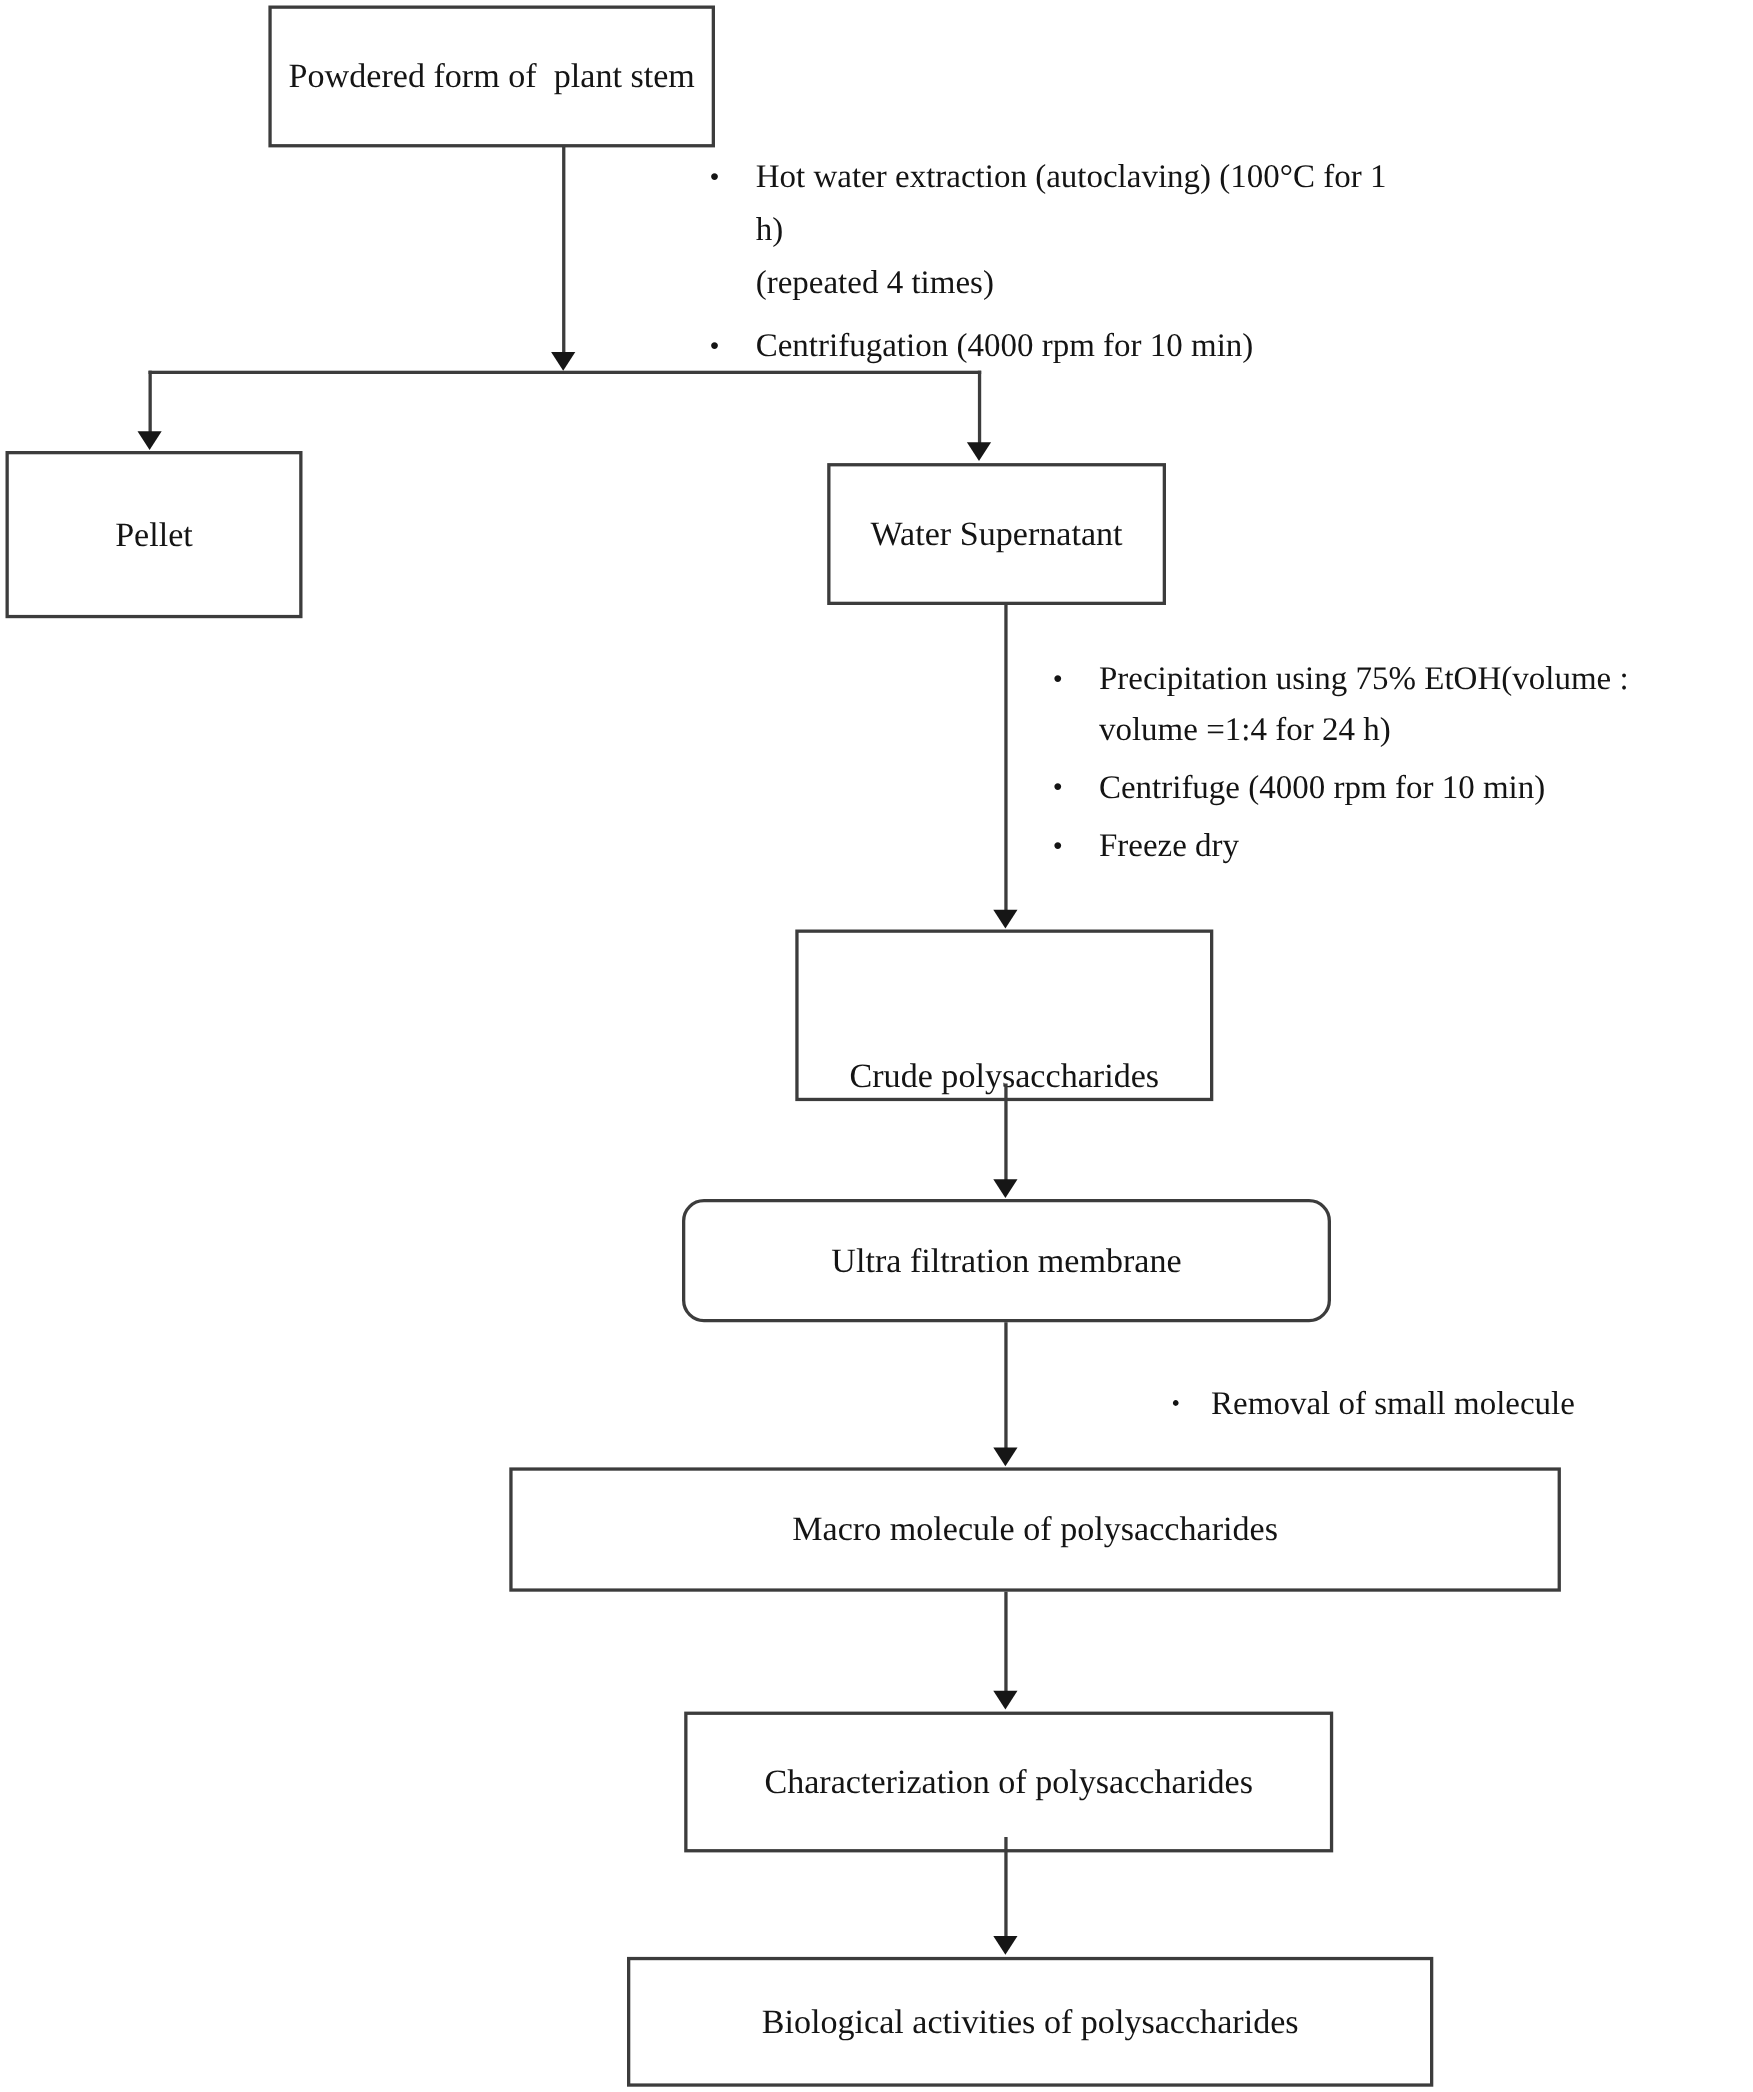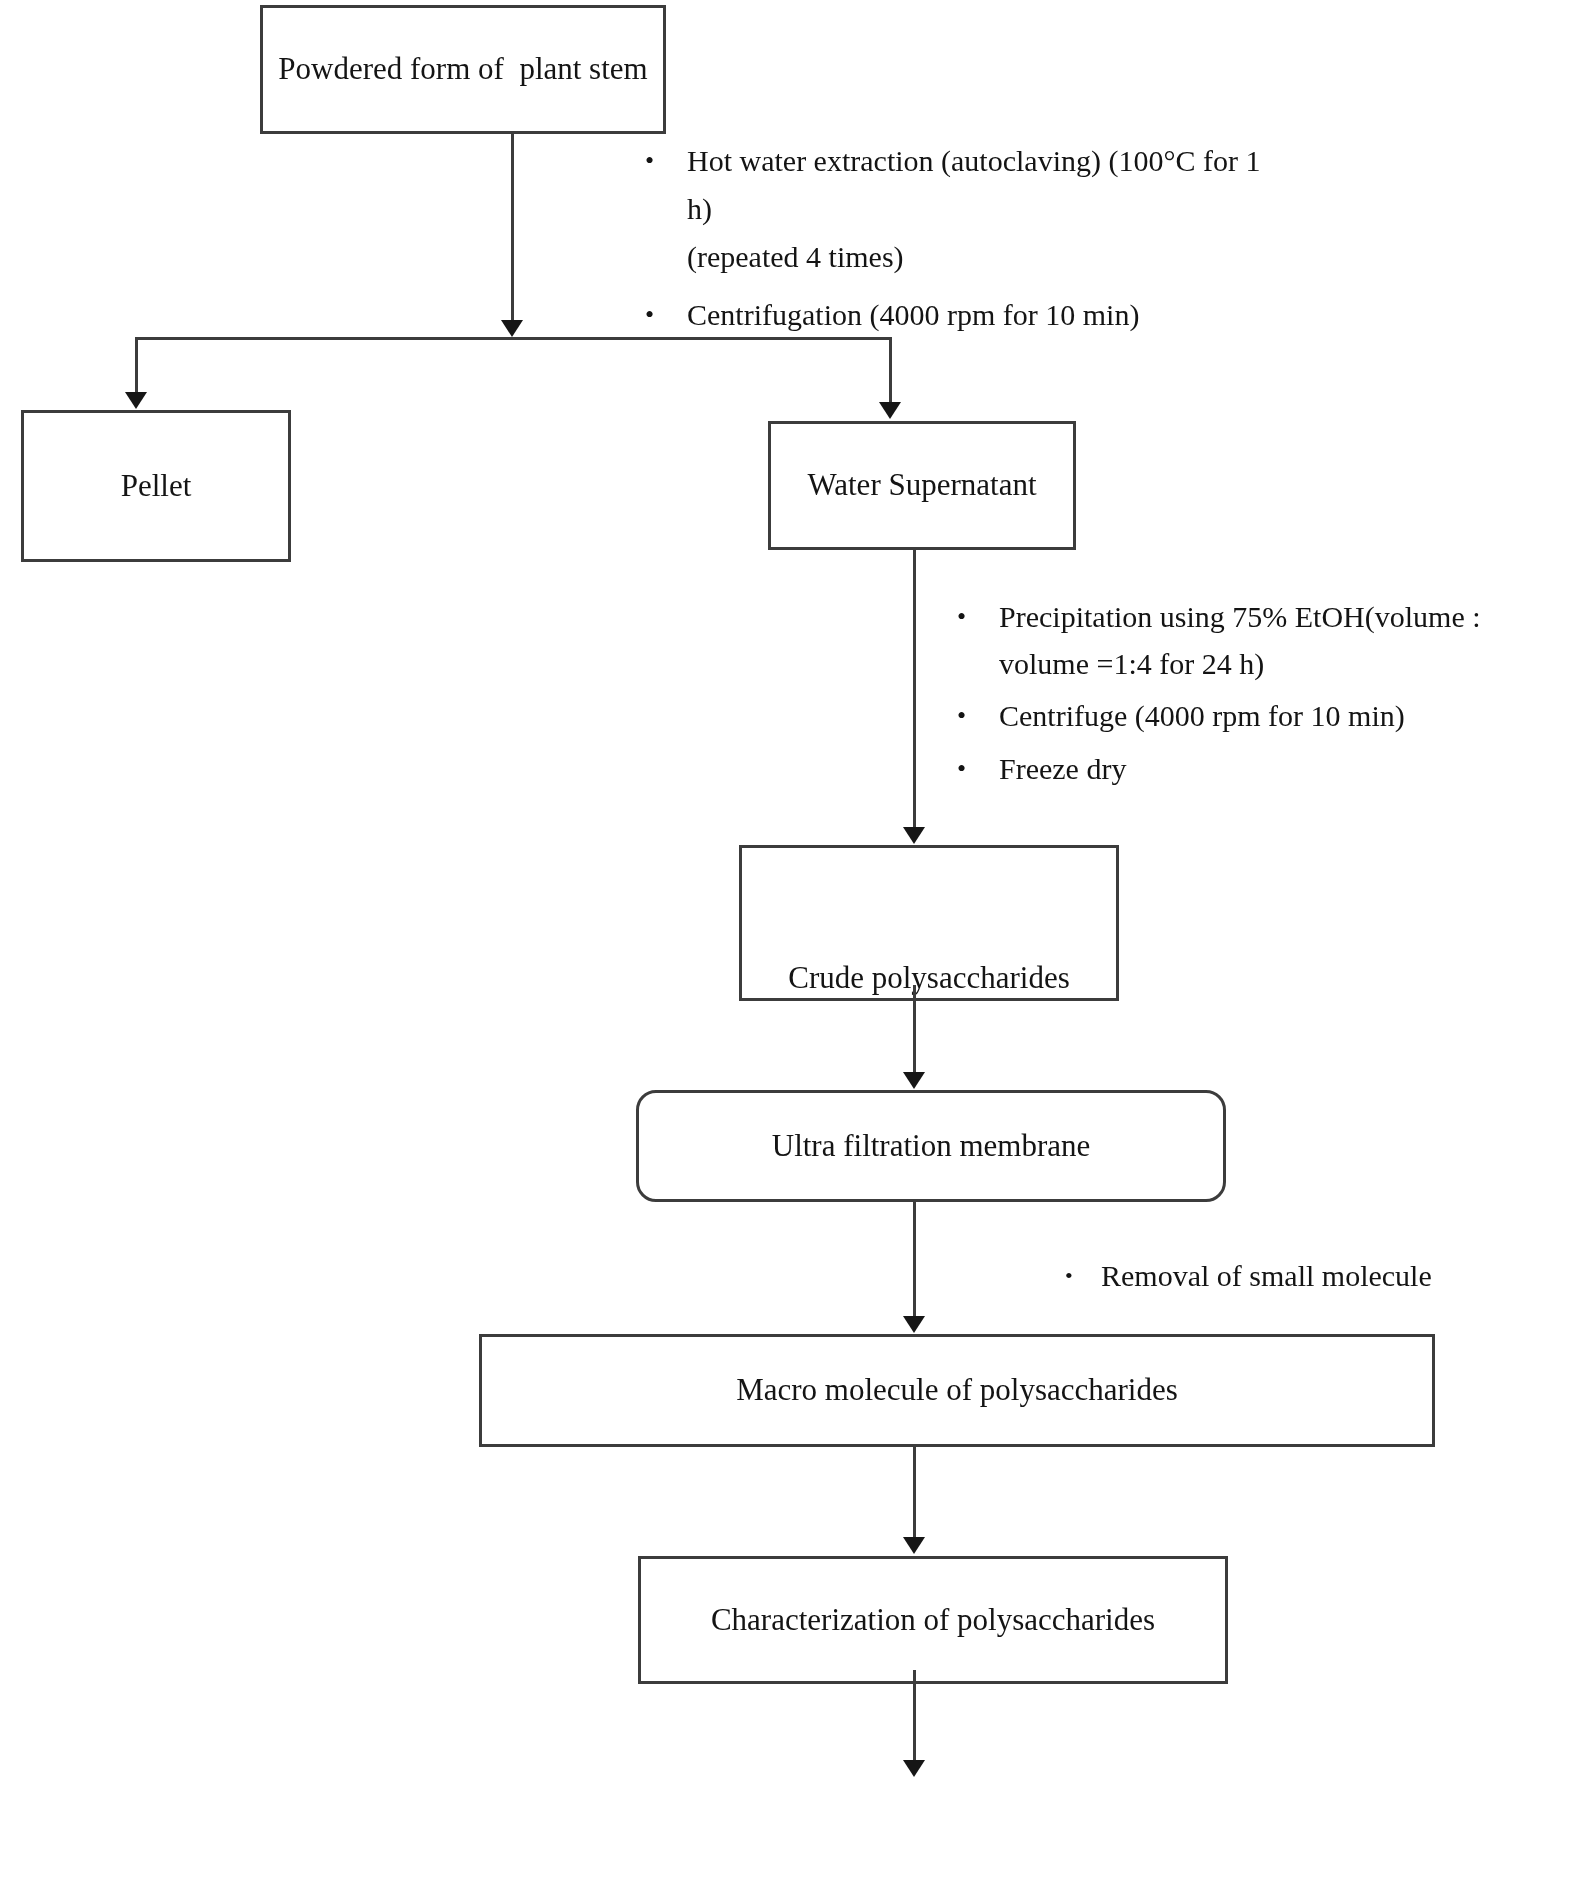--- a/index.html
+++ b/index.html
@@ -13,21 +13,20 @@
     overflow: hidden;
   }
   .box {
     position: absolute;
     border: 3px solid #3c3c3c;
     background: #ffffff;
     display: flex;
     align-items: center;
     justify-content: center;
     box-sizing: border-box;
-    margin-left: 16px;
   }
   .box-label {
     font-size: 31px;
     text-align: center;
     white-space: pre-wrap;
     line-height: 1.25;
     color: #141414;
   }
   .vline, .hline { position: absolute; background: #3c3c3c; }
   .vline { width: 3px; }
@@ -152,14 +151,17 @@
   <div class="vline" style="left:913px; top:1447px; height:91px;"></div>
   <div class="arrowhead" style="left:903px; top:1537px;"></div>
 
   <div class="box" style="left:622px; top:1556px; width:590px; height:128px;">
     <span class="box-label">Characterization of polysaccharides</span>
   </div>
 
   <div class="vline" style="left:913px; top:1670px; height:91px;"></div>
   <div class="arrowhead" style="left:903px; top:1760px;"></div>
 
+  <div class="box" style="left:570px; top:1779px; width:733px; height:118px;">
+    <span class="box-label">Biological activities of polysaccharides</span>
+  </div>
 
 </div>
 
 </body></html>

